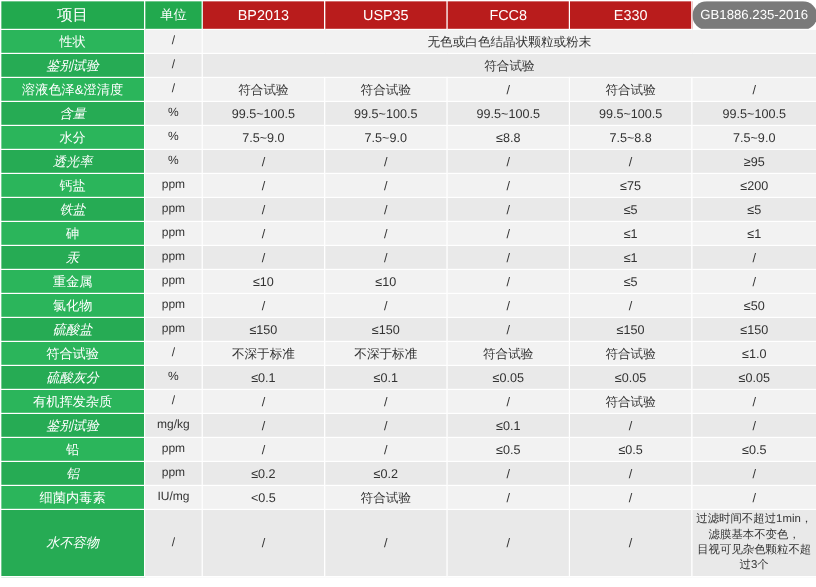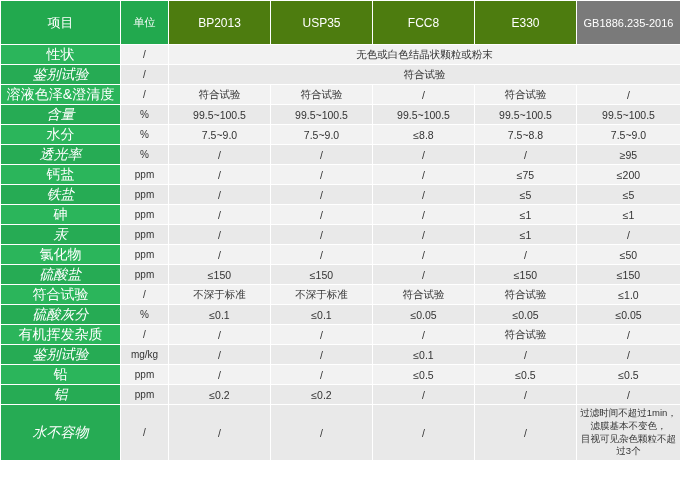--- a/index.html
+++ b/index.html
@@ -30,35 +30,35 @@
     font-size:13px;
     height:22px;
   }
   .hdr-unit{
     background:#22a94e;
     color:#ffffff;
     font-size:11px;
     margin-top:36px;
   }
   .hdr-std{
-    background:#4d7c0f;
+    background:#b91c1c;
     color:#ffffff;
     font-size:12px;
     font-weight:bold;
   }
   .hdr-std.dark{
     background:#7a7a7a;
   }
   
   .lbl{
     background:#2bb55b;
     color:#ffffff;
     text-align:left;
     padding-left:14px;
-    font-size:14px;
+    font-size:11px;
     margin-top:18px;
   }
   .lbl-alt{
     background:#26ab54;
     font-style:italic;
   }
   
   .unit{
     background:#f2f2f2;
     color:#333;
@@ -73,37 +73,37 @@
   }
   .val-alt{background:#e9e9e9;}
   .val.multi{
     line-height:1.35;
     font-size:9.5px;
     text-align:center;
     padding:2px 3px;
   }
   tr.row{height:20px;}
   tr.row-tall{height:46px;}
-  .nowrap{white-space:nowrap;}
+  .nowrap{white-space:nowrap;border-radius:13px;}
 </style>
 </head>
 <body>
 
 <table class="spec">
   <colgroup>
     <col style="width:120px">
     <col style="width:48px">
     <col style="width:102px">
     <col style="width:102px">
     <col style="width:102px">
     <col style="width:102px">
     <col style="width:104px">
   </colgroup>
   <thead>
-    <tr style="height:44px">
+    <tr style="height:24px">
       <th class="hdr-item">项目</th>
       <th class="hdr-unit">单位</th>
       <th class="hdr-std">BP2013</th>
       <th class="hdr-std">USP35</th>
       <th class="hdr-std">FCC8</th>
       <th class="hdr-std">E330</th>
       <th class="hdr-std dark nowrap" style="font-size:11px">GB1886.235-2016</th>
     </tr>
   </thead>
   <tbody id="tbody">
@@ -183,20 +183,29 @@
       <tr class="row">
         <td class="lbl lbl-alt">汞</td>
         <td class="unit unit-alt">ppm</td>
         <td class="val val-alt">/</td>
         <td class="val val-alt">/</td>
         <td class="val val-alt">/</td>
         <td class="val val-alt">≤1</td>
         <td class="val val-alt">/</td>
       </tr>
       <tr class="row">
+        <td class="lbl">重金属</td>
+        <td class="unit">ppm</td>
+        <td class="val">≤10</td>
+        <td class="val">≤10</td>
+        <td class="val">/</td>
+        <td class="val">≤5</td>
+        <td class="val">/</td>
+      </tr>
+      <tr class="row">
         <td class="lbl">氯化物</td>
         <td class="unit">ppm</td>
         <td class="val">/</td>
         <td class="val">/</td>
         <td class="val">/</td>
         <td class="val">/</td>
         <td class="val">≤50</td>
       </tr>
       <tr class="row">
         <td class="lbl lbl-alt">硫酸盐</td>
@@ -254,20 +263,29 @@
       </tr>
       <tr class="row">
         <td class="lbl lbl-alt">铝</td>
         <td class="unit unit-alt">ppm</td>
         <td class="val val-alt">≤0.2</td>
         <td class="val val-alt">≤0.2</td>
         <td class="val val-alt">/</td>
         <td class="val val-alt">/</td>
         <td class="val val-alt">/</td>
       </tr>
+      <tr class="row">
+        <td class="lbl">细菌内毒素</td>
+        <td class="unit">IU/mg</td>
+        <td class="val">&lt;0.5</td>
+        <td class="val">符合试验</td>
+        <td class="val">/</td>
+        <td class="val">/</td>
+        <td class="val">/</td>
+      </tr>
       <tr class="row-tall">
         <td class="lbl lbl-alt">水不容物</td>
         <td class="unit unit-alt">/</td>
         <td class="val val-alt">/</td>
         <td class="val val-alt">/</td>
         <td class="val val-alt">/</td>
         <td class="val val-alt">/</td>
         <td class="val multi val-alt">过滤时间不超过1min，<br>滤膜基本不变色，<br>目视可见杂色颗粒不超<br>过3个</td>
       </tr>
     </tbody>

